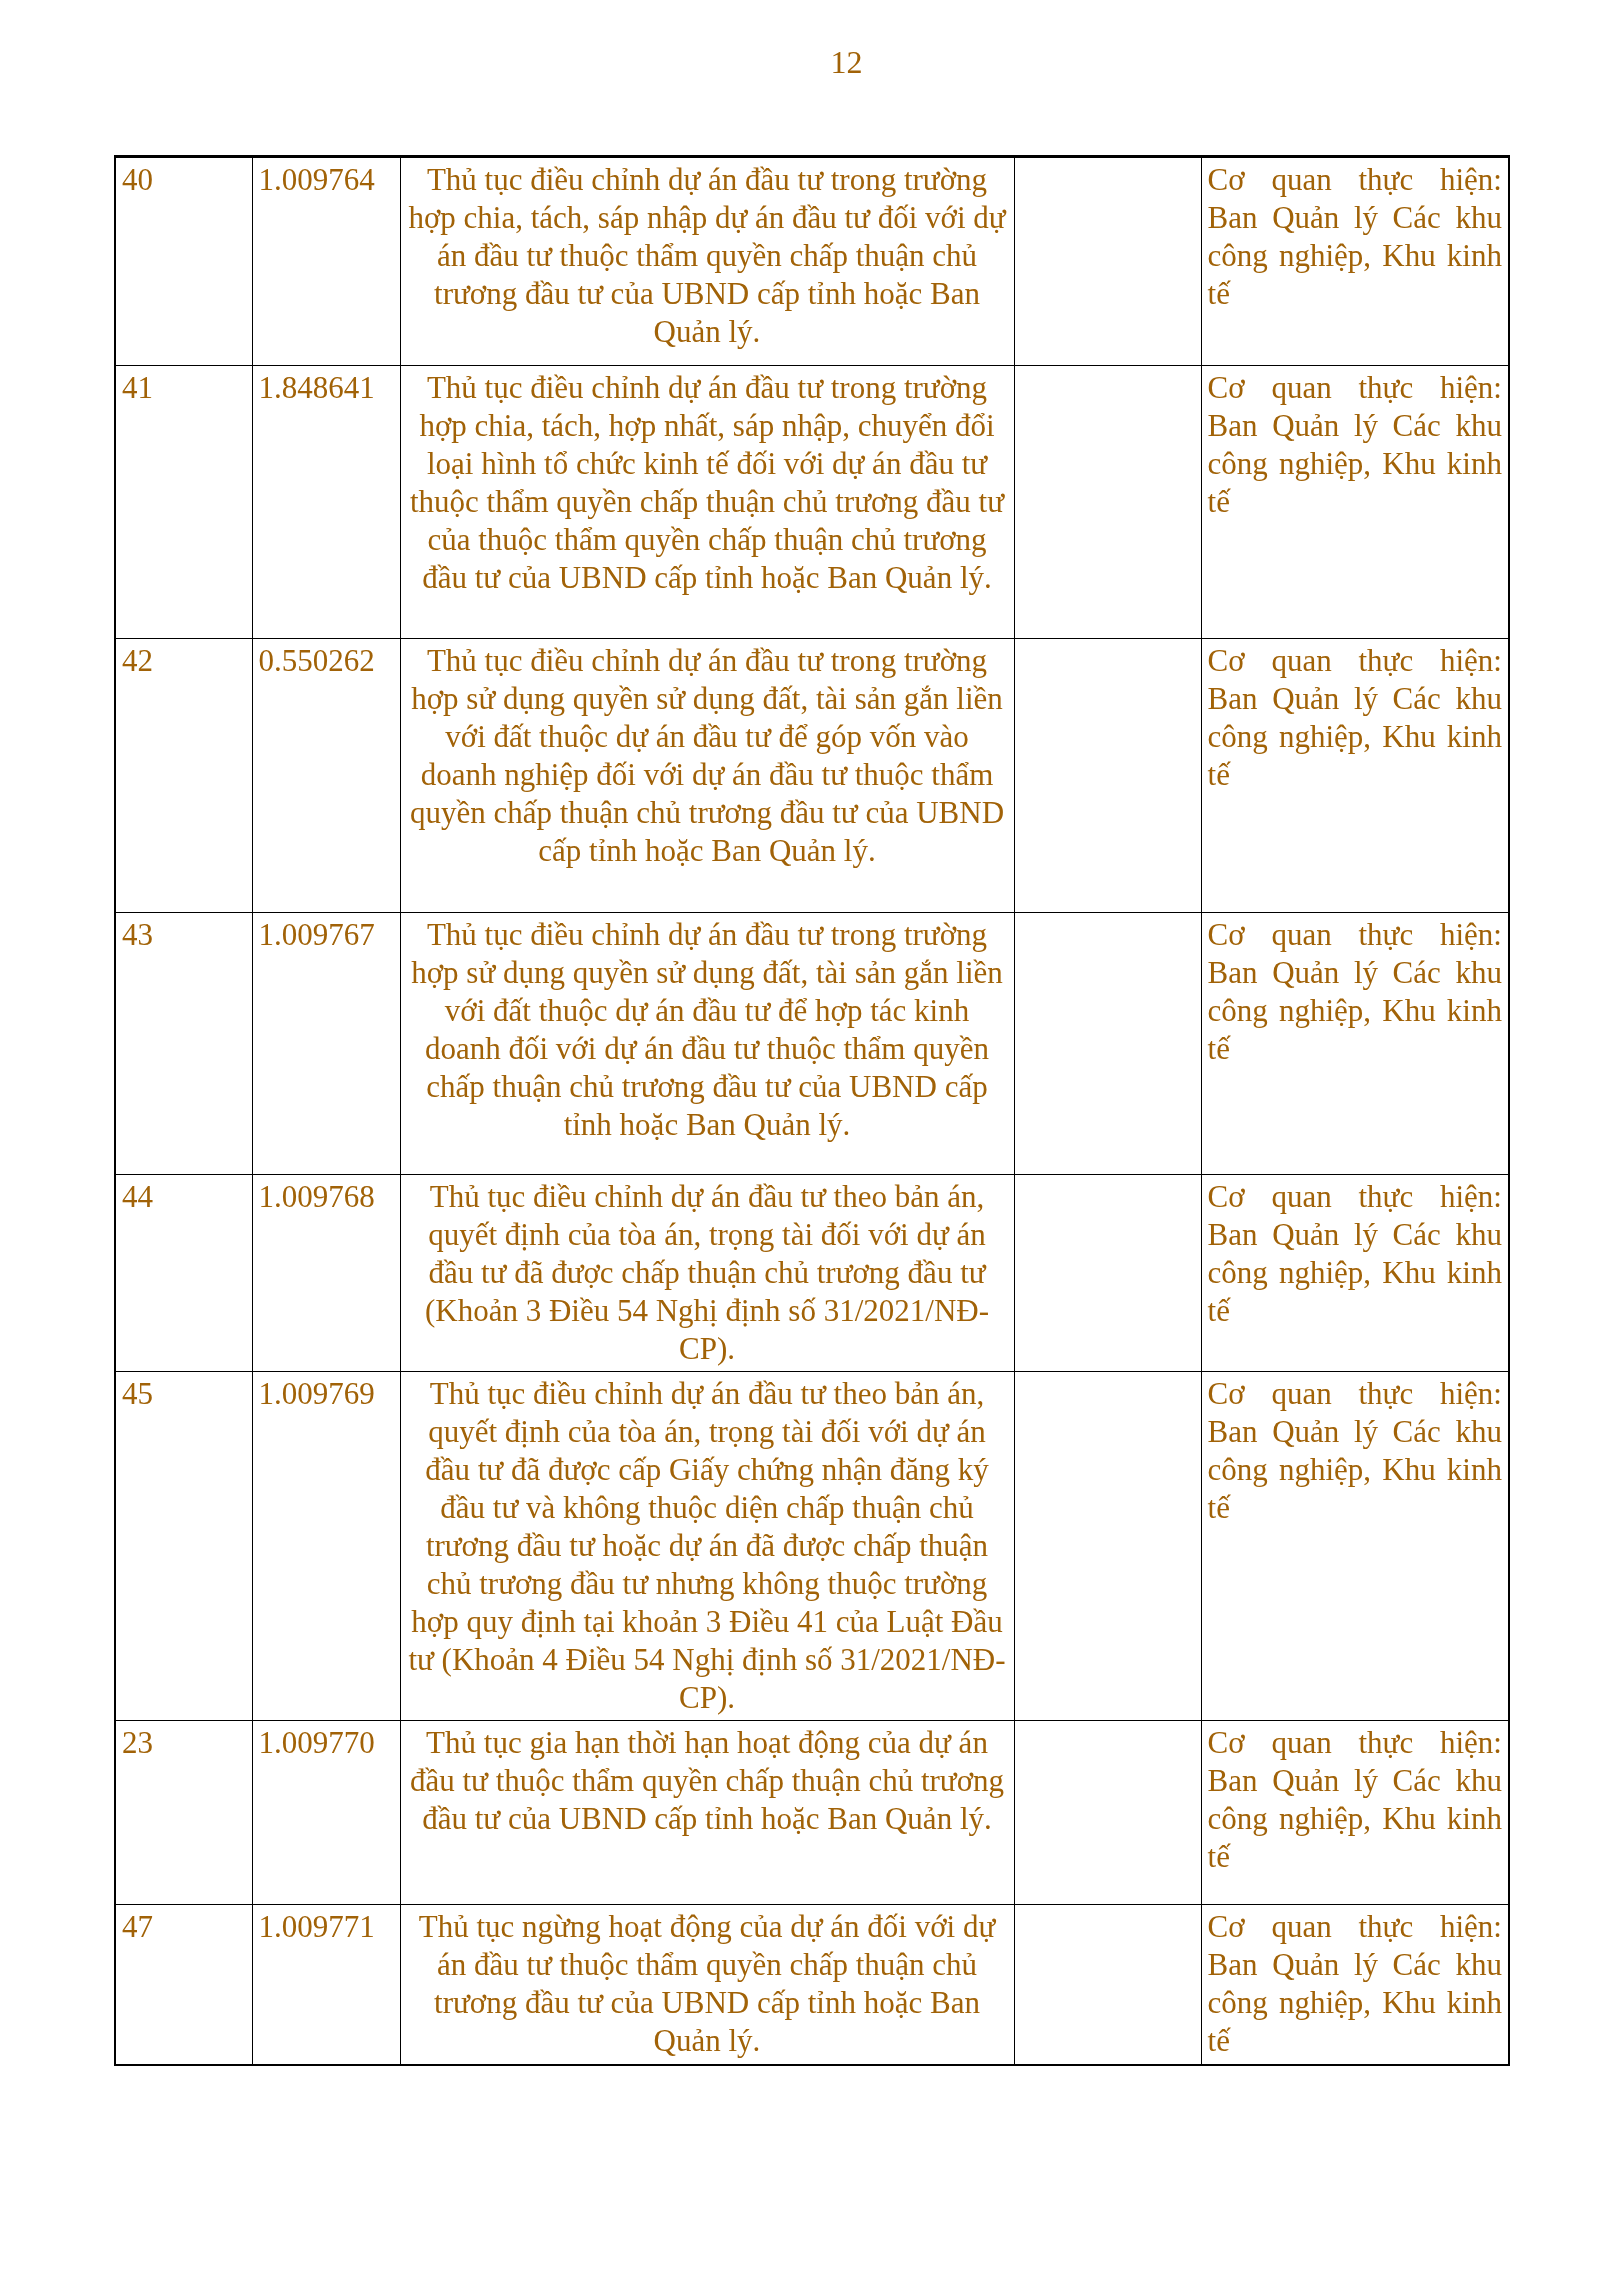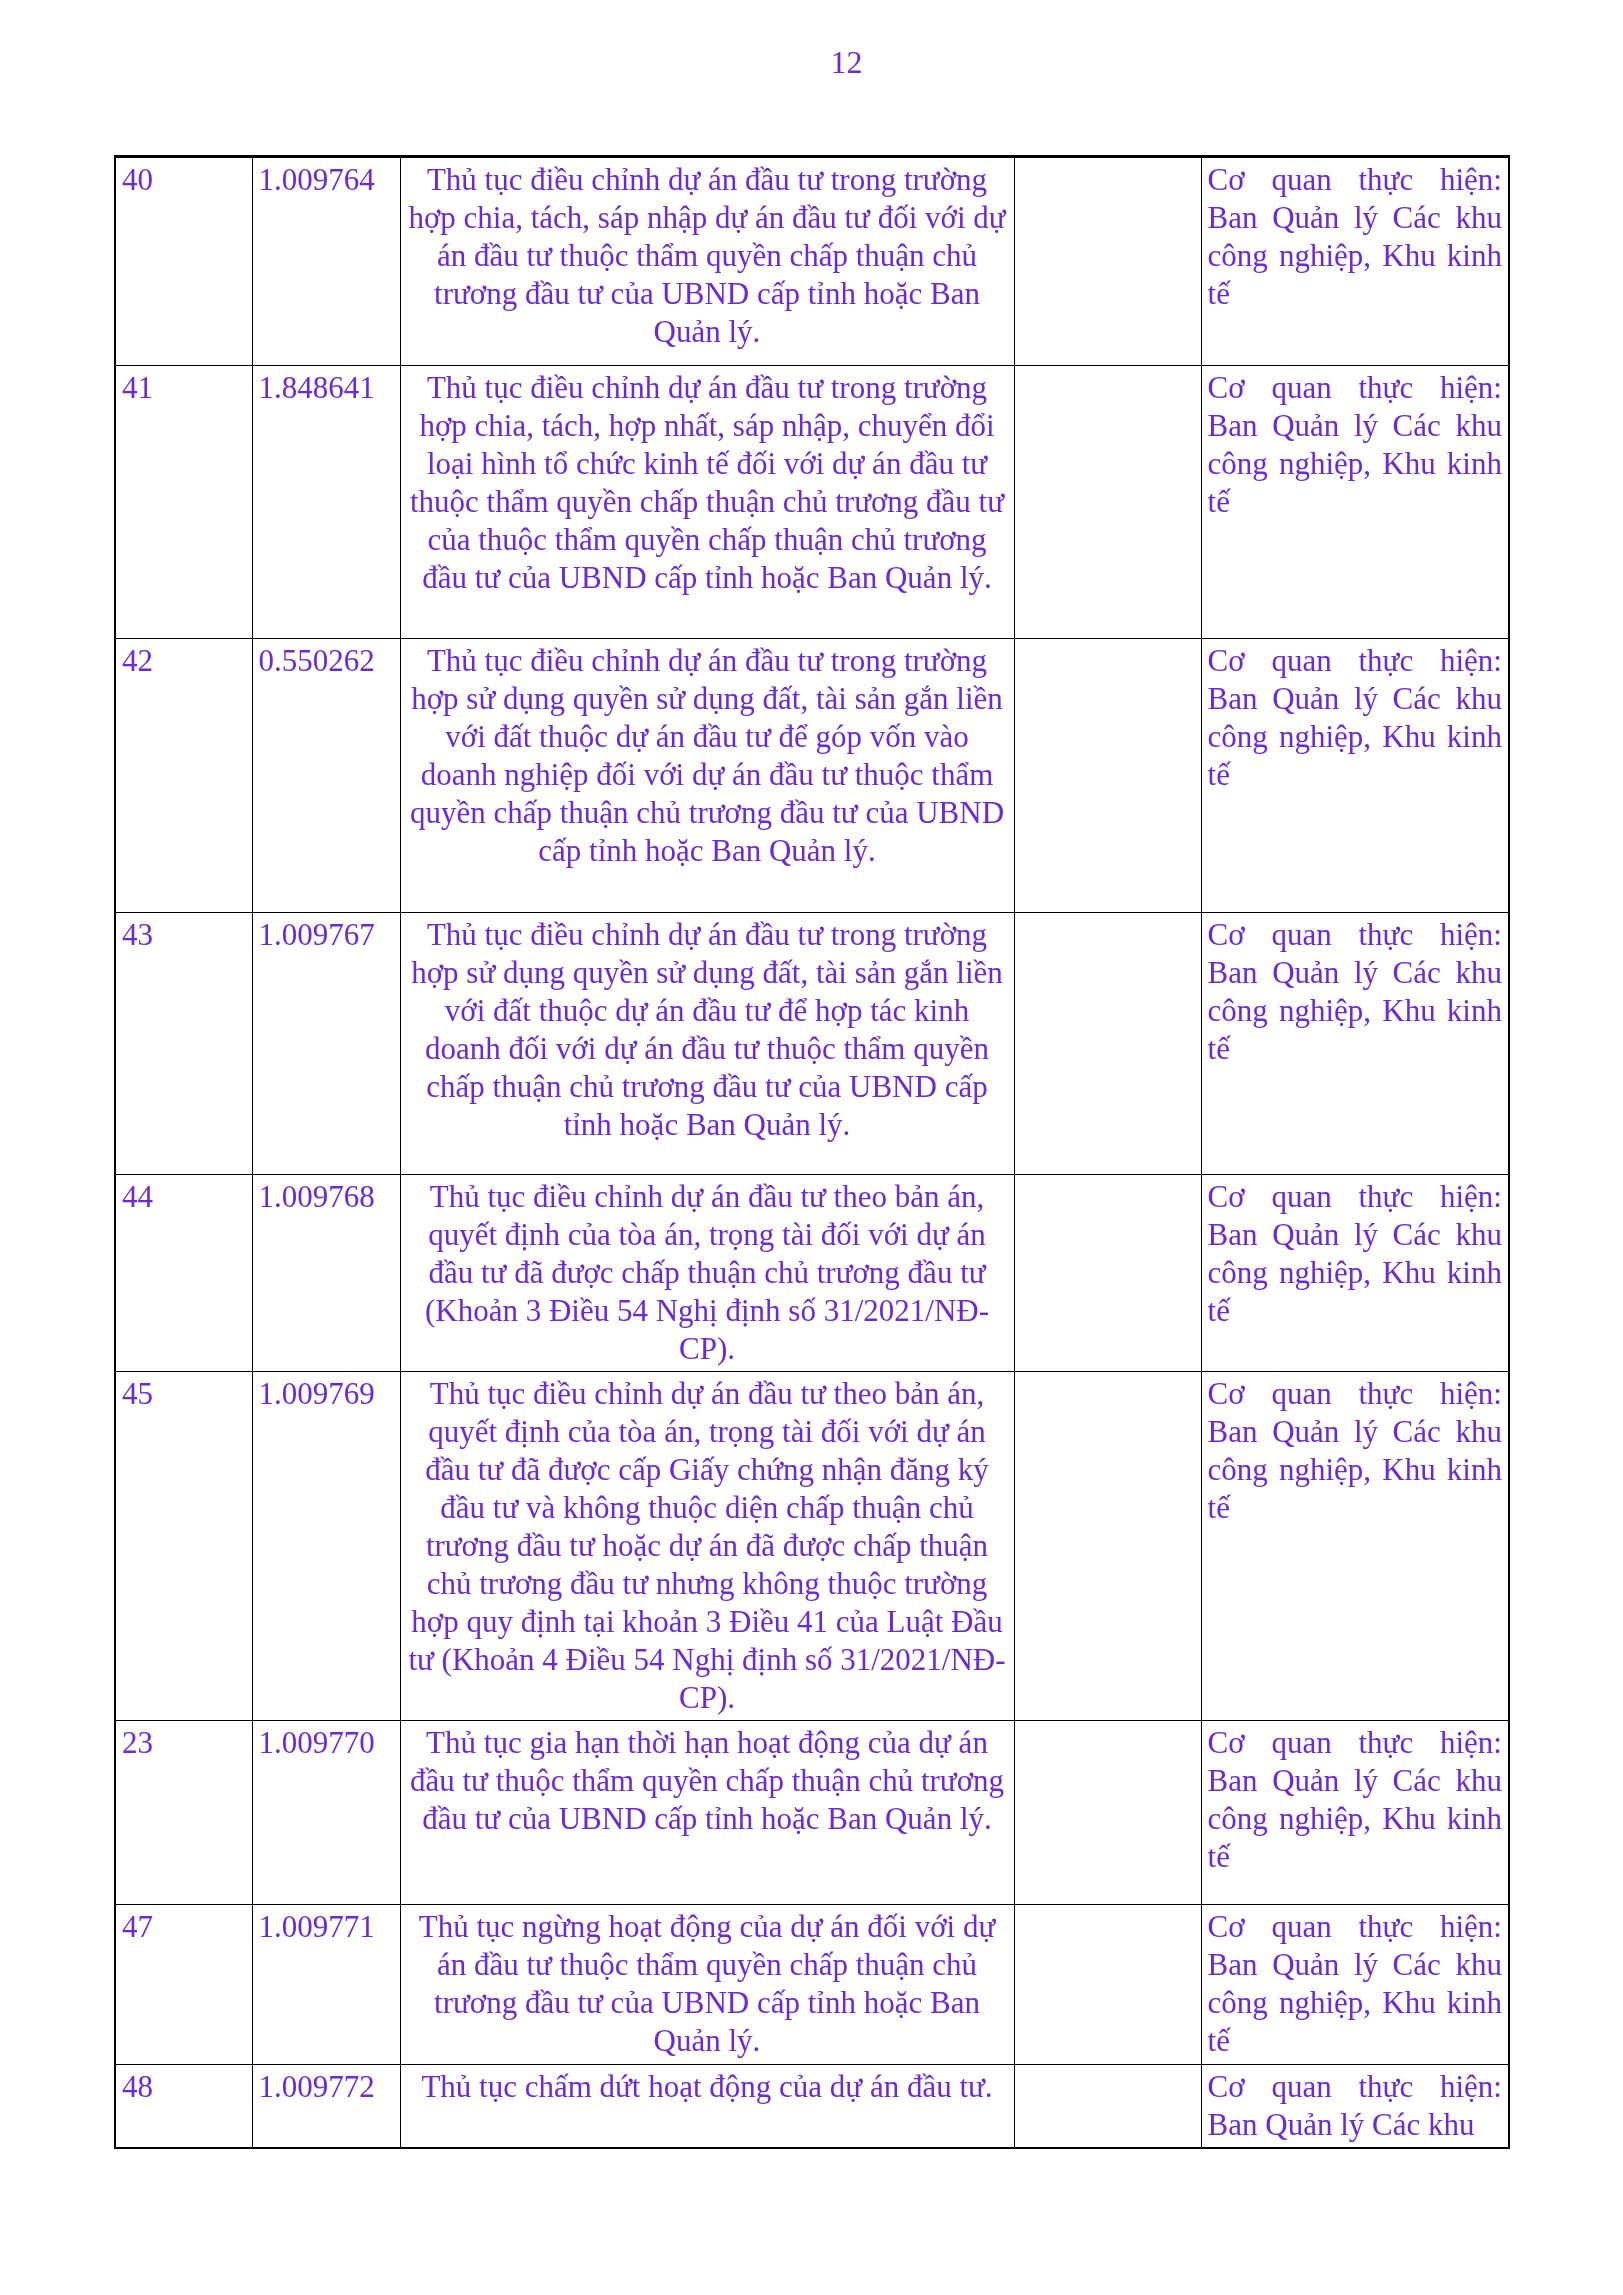--- a/index.html
+++ b/index.html
@@ -6,21 +6,21 @@
     margin: 0;
     padding: 0;
     background: #ffffff;
   }
   .page {
     position: relative;
     width: 1624px;
     height: 2295px;
     background: #ffffff;
     font-family: "Liberation Serif", "DejaVu Serif", serif;
-    color: #6d28d9;
+    color: #a16207;
   }
   .page-number {
     position: absolute;
     top: 44px;
     left: 0;
     width: 100%;
     text-align: center;
     font-size: 32px;
     line-height: 37px;
     
@@ -142,24 +142,17 @@
         <td class="cell-note"></td>
         <td class="cell-agency">Cơ quan thực hiện: Ban Quản lý Các khu công nghiệp, Khu kinh tế</td>
       </tr>
       <tr class="r7">
         <td class="cell-stt">47</td>
         <td class="cell-code">1.009771</td>
         <td class="cell-desc">Thủ tục ngừng hoạt động của dự án đối với dự án đầu tư thuộc thẩm quyền chấp thuận chủ trương đầu tư của UBND cấp tỉnh hoặc Ban Quản lý.</td>
         <td class="cell-note"></td>
         <td class="cell-agency">Cơ quan thực hiện: Ban Quản lý Các khu công nghiệp, Khu kinh tế</td>
       </tr>
-      <tr class="r8">
-        <td class="cell-stt">48</td>
-        <td class="cell-code">1.009772</td>
-        <td class="cell-desc">Thủ tục chấm dứt hoạt động của dự án đầu tư.</td>
-        <td class="cell-note"></td>
-        <td class="cell-agency">Cơ quan thực hiện: Ban Quản lý Các khu</td>
-      </tr>
     </tbody>
   </table>
 
 </div>
 
 
 </body></html>

